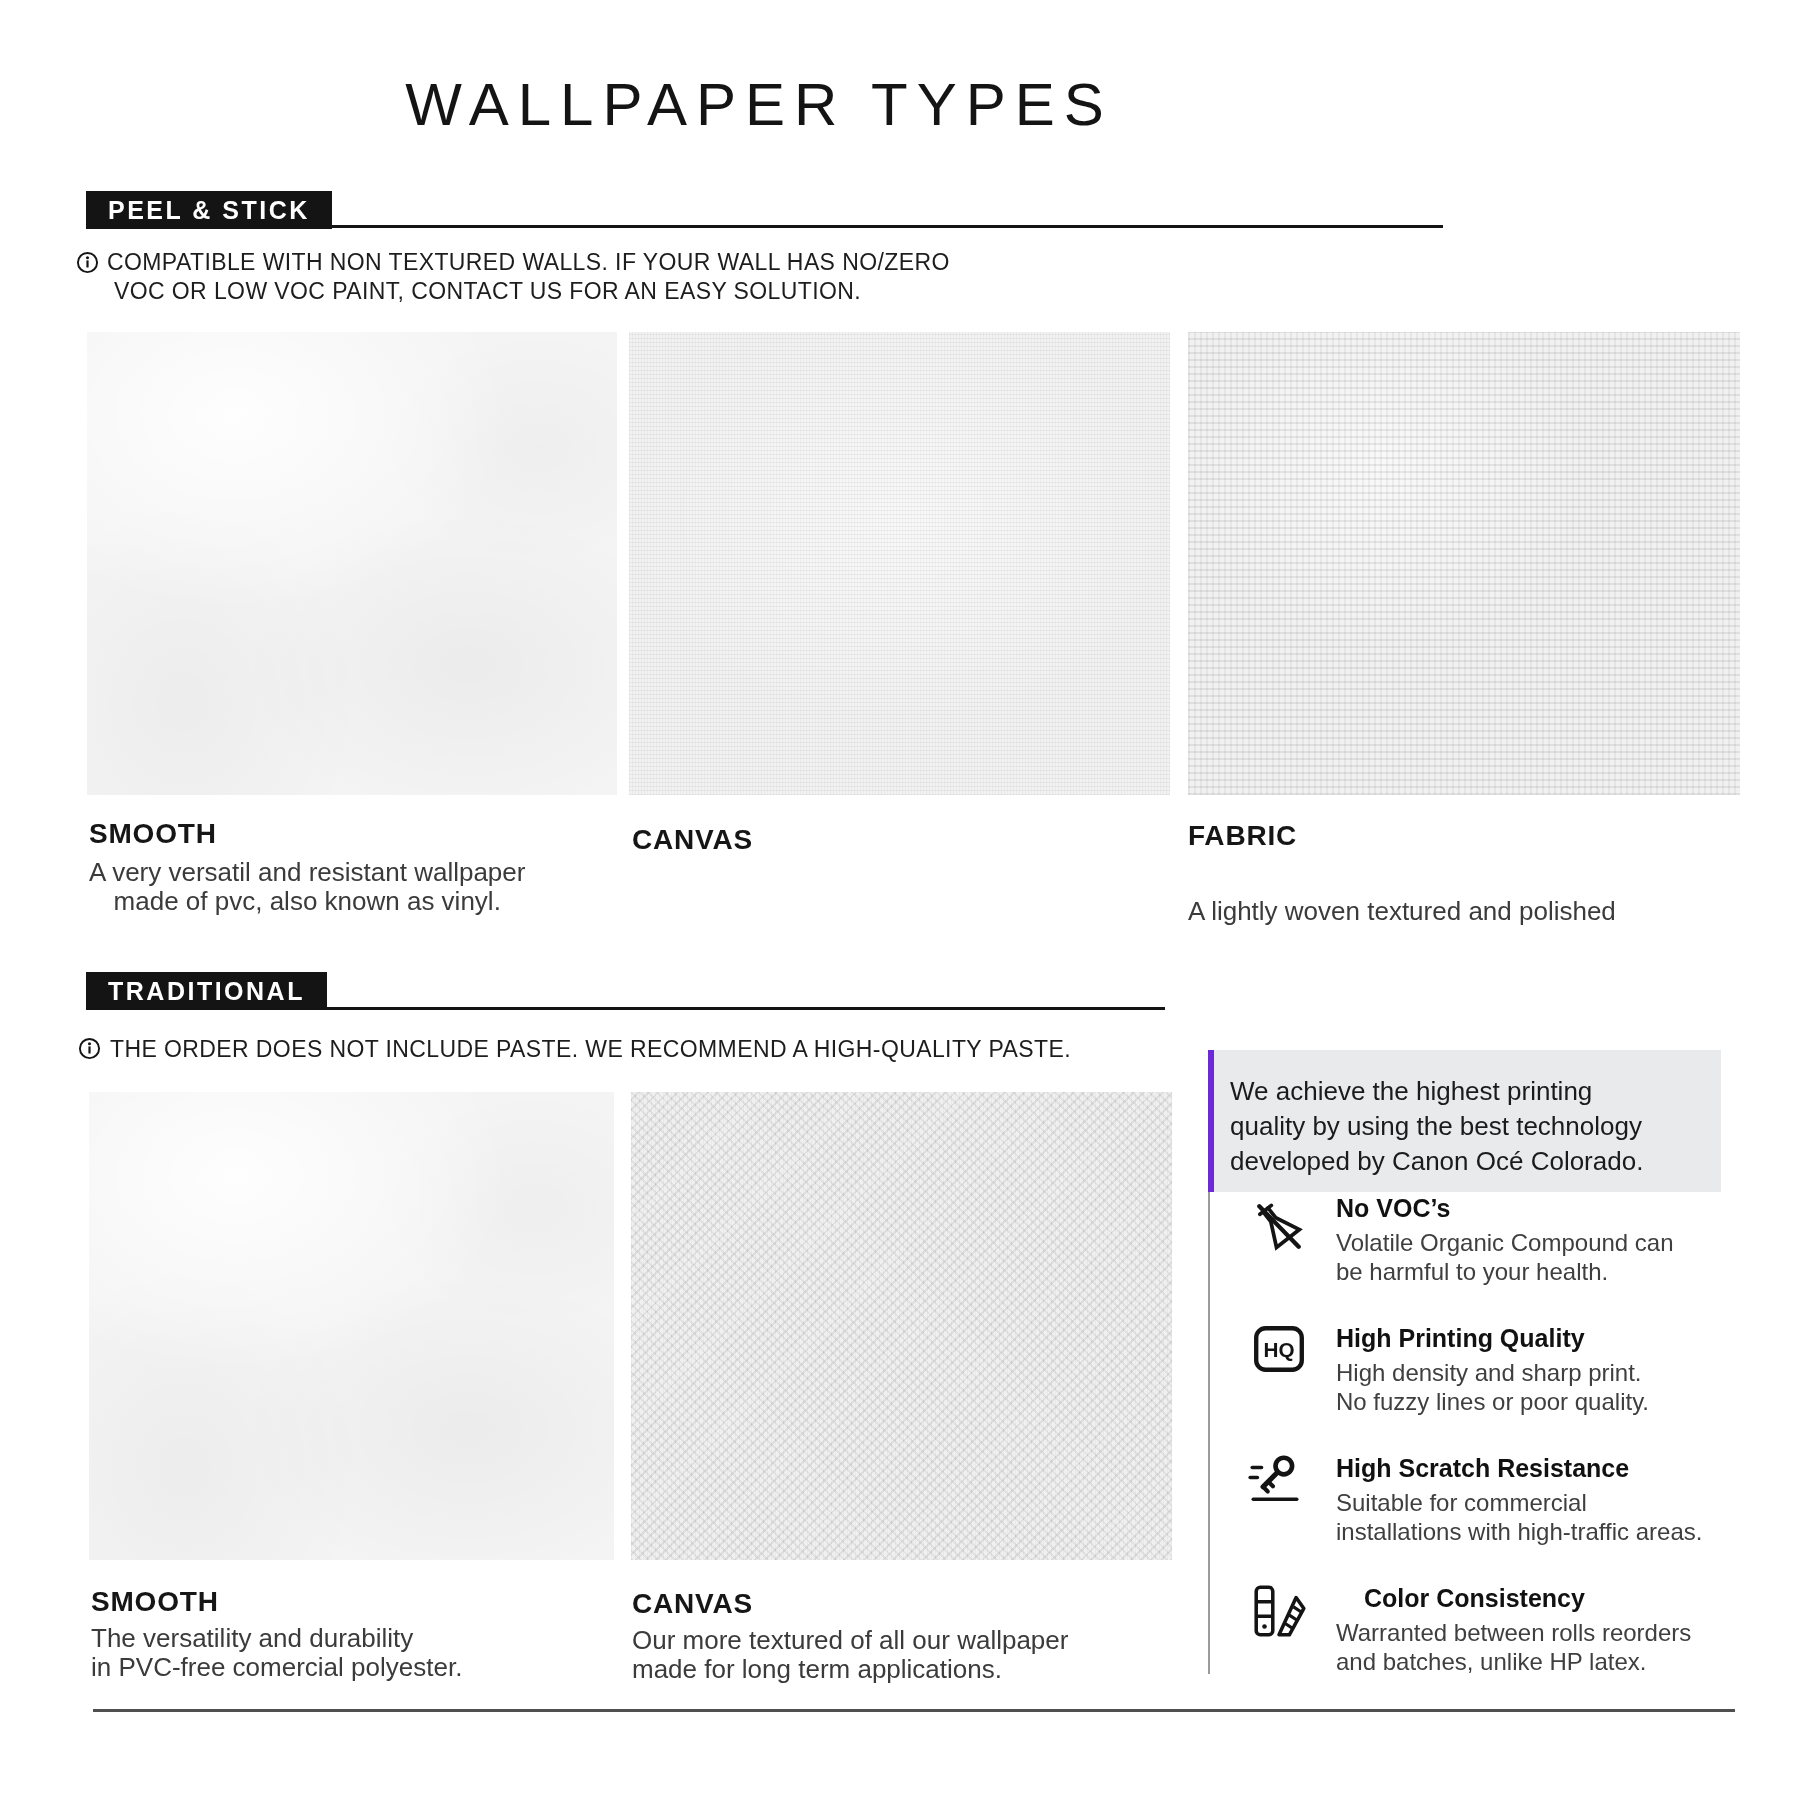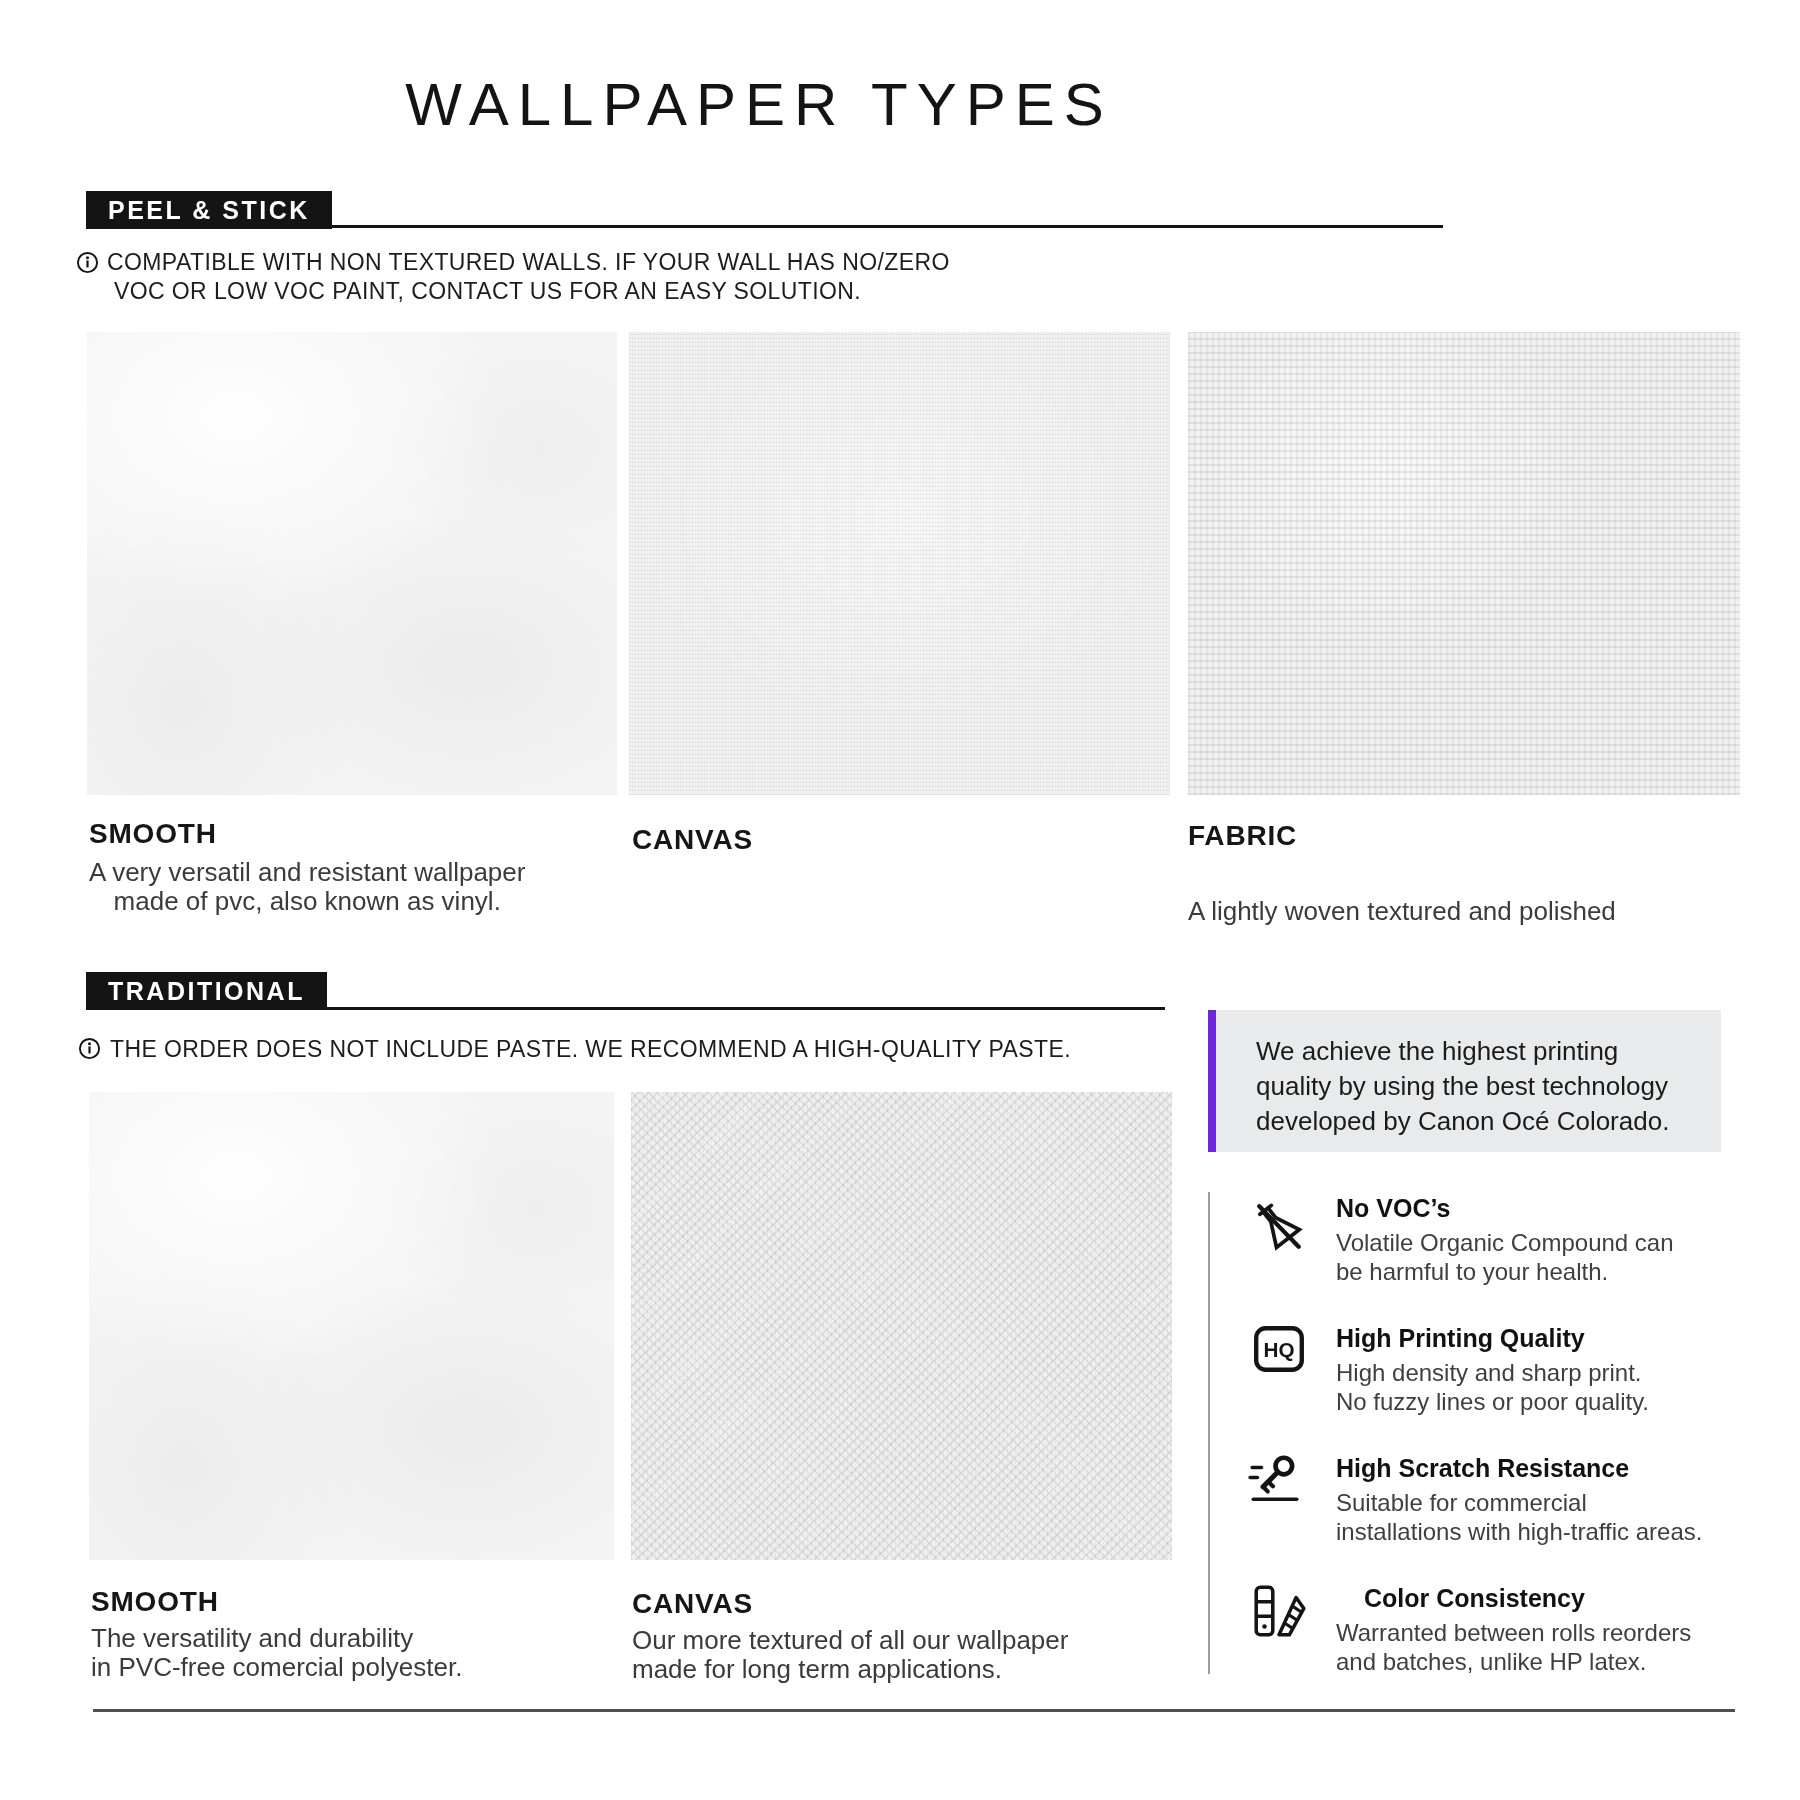--- a/index.html
+++ b/index.html
@@ -38,22 +38,22 @@
       radial-gradient(ellipse 300px 260px at 35% 30%, rgba(255,255,255,0.55), rgba(255,255,255,0) 70%);}
   .tex-canvas-heavy{background-color:#f0f0f1;
     background-image:
       repeating-linear-gradient(45deg, rgba(0,0,0,0.055) 0 2px, rgba(255,255,255,0) 2px 6px),
       repeating-linear-gradient(-45deg, rgba(0,0,0,0.07) 0 2px, rgba(255,255,255,0) 2px 7px),
       repeating-linear-gradient(90deg, rgba(0,0,0,0.03) 0 1px, rgba(255,255,255,0) 1px 4px);}
 
   .swatch-title{font-size:28px;font-weight:600;letter-spacing:0.8px;color:#161616;white-space:nowrap;}
   .swatch-desc{font-size:26px;font-weight:400;color:#3b3b3b;line-height:29px;white-space:nowrap;}
 
-  .quality-box{background:#e9eaeb;border-left:8px solid #6d28d9;box-sizing:border-box;
-               padding:24px 0 0 40px;}
+  .quality-box{background:#e9eaeb;border-left:6px solid #6d28d9;box-sizing:border-box;
+               padding:24px 0 0 16px;margin-top:40px;}
   .quality-box .q-line{font-size:26px;color:#1b1b1b;line-height:35px;white-space:nowrap;}
 
   .feature-rule{background:#9b9b9b;width:2px;}
   .feature-title{font-size:25px;font-weight:700;color:#111111;white-space:nowrap;}
   .feature-desc{font-size:24px;font-weight:400;color:#3f3f3f;line-height:29px;white-space:nowrap;}
   .feature-icon{width:58px;height:58px;}
 
   .info-badge{width:23px;height:23px;display:inline-block;}
 </style>
 </head>

